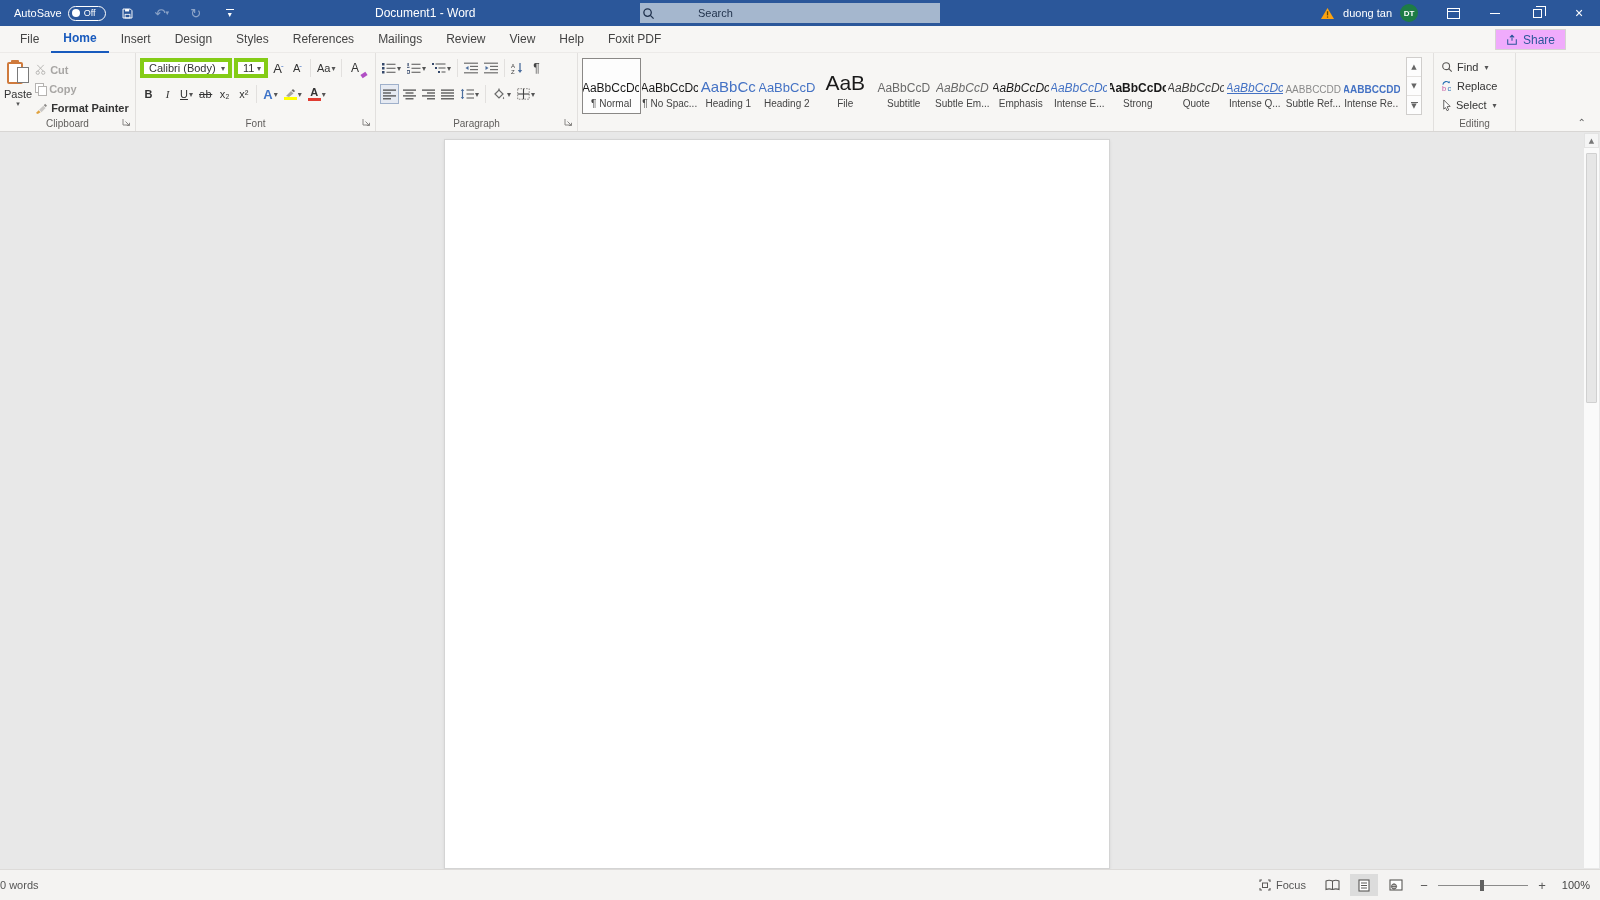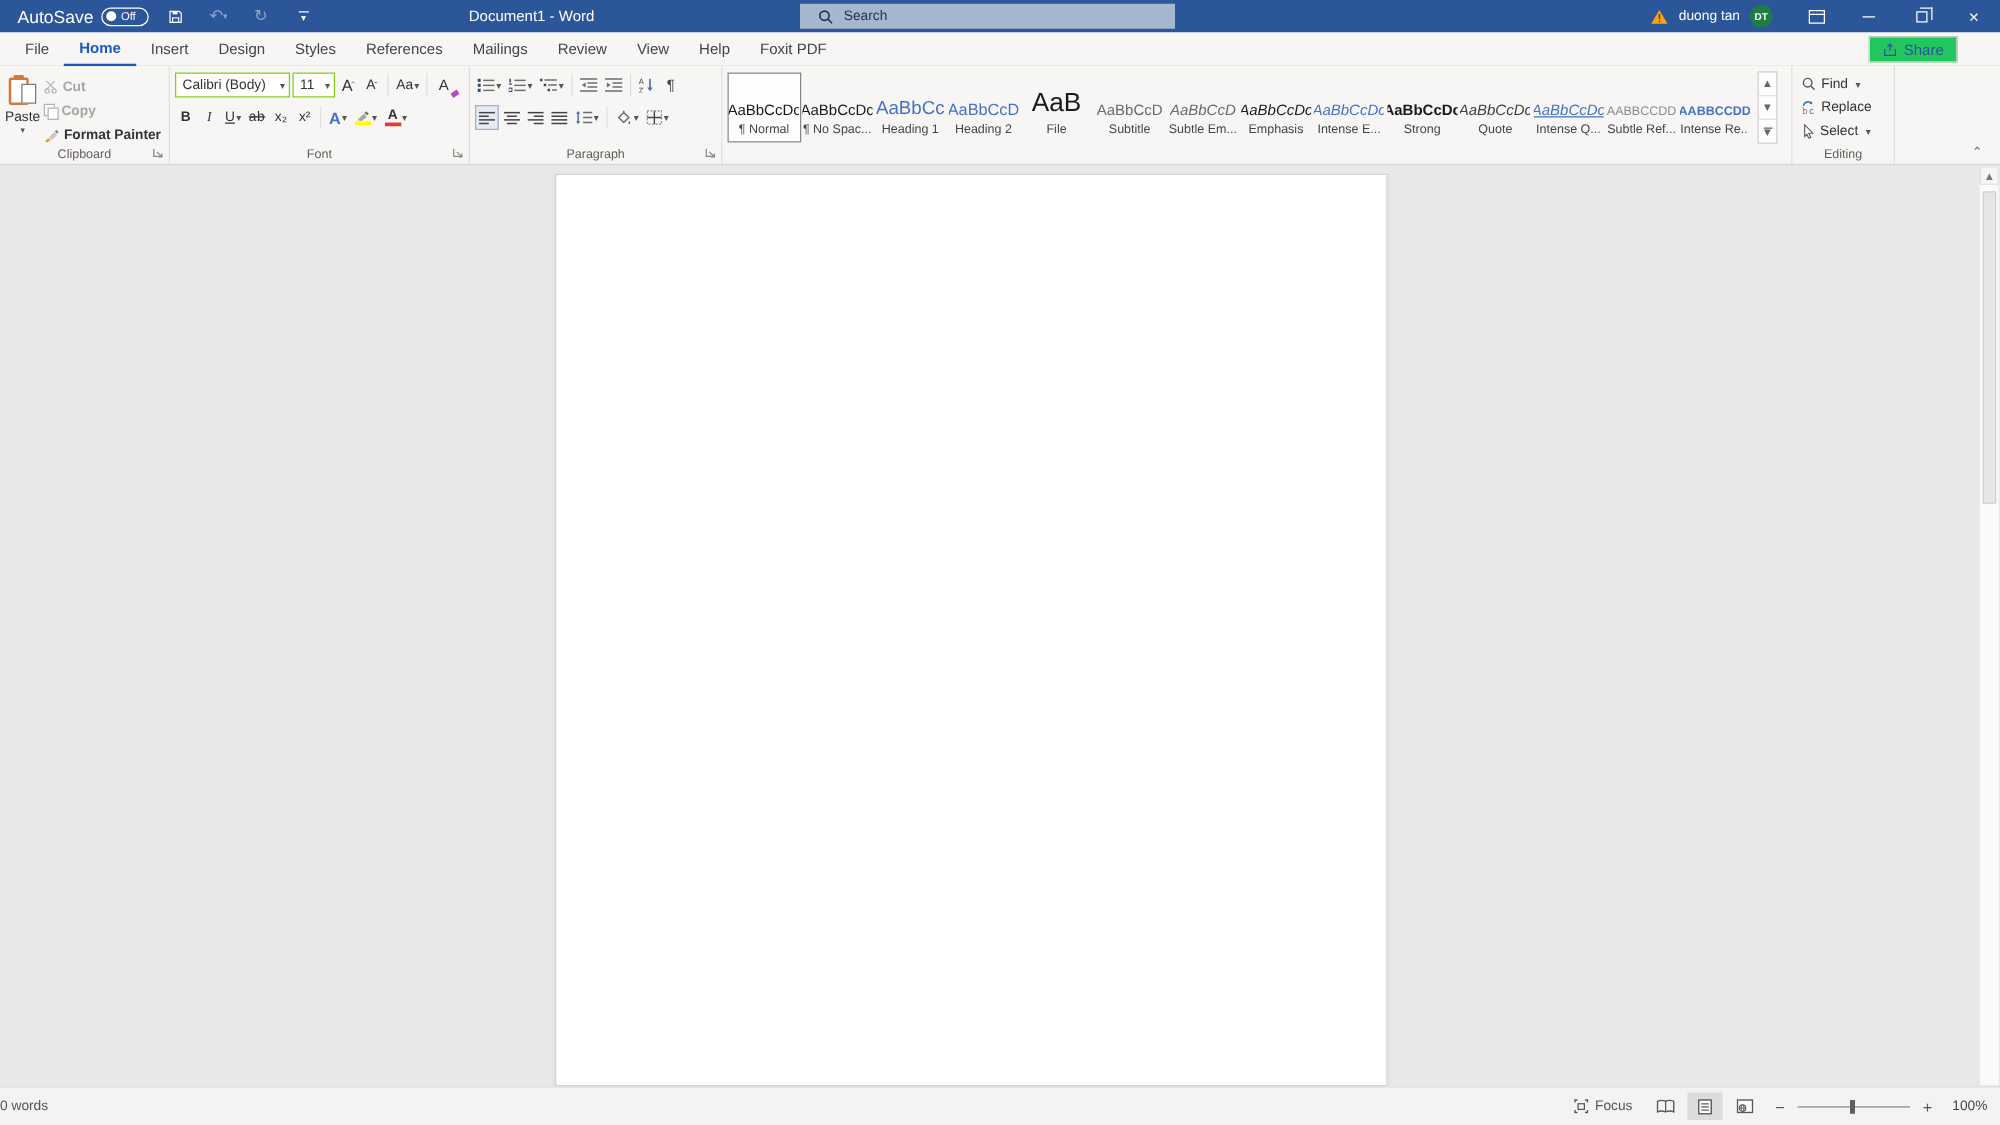--- a/index.html
+++ b/index.html
@@ -5,33 +5,33 @@
   * { margin:0; padding:0; box-sizing:border-box; }
   html,body { width:1600px; height:900px; overflow:hidden;
     font-family:"Liberation Sans","DejaVu Sans",sans-serif; font-size:11px; color:#333; }
   .glyph { font-family:"DejaVu Sans",sans-serif; }
 
   
   .titlebar { position:absolute; left:0; top:0; width:1600px; height:26px; background:#2b579a;
     display:flex; align-items:center; color:#fff; }
   .tb-left { display:flex; align-items:center; gap:10px; padding-left:14px; }
   .autosave-wrap { display:flex; align-items:center; gap:6px; }
-  .autosave-label { font-size:14px; color:#fff; }
+  .autosave-label { font-size:11px; color:#fff; }
   .toggle-pill { width:38px; height:15px; border:1px solid #fff; border-radius:8px;
     display:flex; align-items:center; gap:4px; padding:0 3px; cursor:pointer; }
   .toggle-knob { width:8px; height:8px; border-radius:50%; background:#fff; }
   .toggle-state { font-size:9px; color:#fff; }
   .qat-btn { width:24px; height:22px; display:flex; align-items:center; justify-content:center; cursor:pointer; }
   .qat-btn.dim { opacity:.45; }
   .qat-chevron { display:flex; flex-direction:column; align-items:center; line-height:5px; font-size:8px; }
   .qat-chevron i { font-style:normal; display:block; width:8px; border-top:1px solid #fff; margin-bottom:2px; }
   .tb-title { position:absolute; left:375px; top:0; height:26px; display:flex; align-items:center;
     font-size:12px; color:#fff; white-space:nowrap; }
   .tb-search { position:absolute; left:640px; top:3px; width:300px; height:20px; background:#a5b7ce;
-    display:flex; align-items:center; gap:8px; padding:0 14px; cursor:text; }
+    display:flex; align-items:center; gap:8px; padding:0 2px; cursor:text;justify-content:space-between; }
   .tb-search input { border:none; outline:none; background:transparent; font-size:11px; color:#1c2b42;
     width:240px; font-family:inherit; }
   .tb-search input::placeholder { color:#23344e; opacity:1; }
   .tb-right { position:absolute; right:0; top:0; height:26px; display:flex; align-items:center; }
   .tb-user { display:flex; align-items:center; gap:8px; margin-right:14px; }
   .tb-username { font-size:11px; color:#fff; }
   .avatar { width:18px; height:18px; border-radius:50%; background:#1e7c45; color:#fff; font-size:8px;
     display:flex; align-items:center; justify-content:center; font-weight:bold; }
   .win-btn { width:42px; height:26px; display:flex; align-items:center; justify-content:center;
     cursor:pointer; color:#fff; }
@@ -40,21 +40,21 @@
     border:1px solid #fff; border-left:none; border-bottom:none; }
   .ribbonopt-ic { width:13px; height:11px; border:1px solid #fff; position:relative; }
   .ribbonopt-ic::before { content:""; position:absolute; left:0; top:2px; width:11px; border-top:1px solid #fff; }
 
   
   .tabrow { position:absolute; left:0; top:26px; width:1600px; height:27px; background:#f7f6f4;
     display:flex; align-items:center; padding-left:8px; border-bottom:1px solid #eceae8; }
   .tab { padding:0 12px; height:27px; display:flex; align-items:center; font-size:12px; color:#444;
     cursor:pointer; white-space:nowrap; }
   .tab.active { color:#185abd; border-bottom:2px solid #185abd; font-weight:bold; }
-  .share-btn { position:absolute; right:34px; top:3px; height:21px; padding:0 10px; background:#22c55e;
+  .share-btn { position:absolute; right:34px; top:3px; height:21px; padding:0 10px; background:#f0abfc;
     border:1px solid #d6d4d2; display:flex; align-items:center; gap:5px; color:#2b579a; font-size:12px;
     cursor:pointer; }
 
   
   .ribbon { position:absolute; left:0; top:53px; width:1600px; height:79px; background:#f7f6f4;
     border-bottom:1px solid #d8d6d4; display:flex; }
   .group { position:relative; height:78px; border-right:1px solid #e2e0de; padding:4px 4px 15px 4px; }
   .group-label-row { position:absolute; left:0; bottom:1px; width:100%; height:14px;
     display:flex; align-items:center; justify-content:center; color:#605e5c; font-size:10px; }
   .launcher { position:absolute; right:3px; bottom:2px; width:10px; height:10px; cursor:pointer; }
@@ -73,21 +73,21 @@
   .clip-small-col { display:flex; flex-direction:column; gap:2px; padding-top:4px; }
   .small-btn { display:flex; align-items:center; gap:4px; height:17px; padding:0 3px; cursor:pointer; white-space:nowrap;font-weight:bold; }
   .small-btn.disabled { color:#a8a6a4; cursor:default; }
   .copy-ic { position:relative; width:10px; height:11px; }
   .copy-ic::before { content:""; position:absolute; left:0; top:0; width:7px; height:8px; border:1px solid #b5b3b1; background:#fff; }
   .copy-ic::after { content:""; position:absolute; left:3px; top:3px; width:7px; height:8px; border:1px solid #b5b3b1; background:#fff; }
 
   
   .g-font { width:240px; display:flex; flex-direction:column; gap:4px; }
   .font-row { display:flex; align-items:center; gap:2px; height:22px; }
-  .combo { background:#fff; border:1px solid #84cc16; height:20px; display:flex; align-items:center;
+  .combo { background:#fff; border:4px solid #84cc16; height:20px; display:flex; align-items:center;
     justify-content:space-between; padding:0 3px 0 5px; cursor:pointer; }
   .combo .car { font-size:8px; color:#555; }
   .fname { width:92px; }
   .fsize { width:34px; }
   .rbtn { min-width:17px; height:20px; display:flex; align-items:center; justify-content:center;
     cursor:pointer; padding:0 2px; color:#333; }
   .rbtn .car { font-size:8px; color:#555; margin-left:1px; }
   .vsep { width:1px; height:18px; background:#e2e0de; margin:0 2px; }
   .grow-ic b, .shrink-ic b { font-weight:normal; font-size:13px; }
   .grow-ic sup, .shrink-ic sup { font-size:8px; color:#4472c4; margin-left:-1px; }

